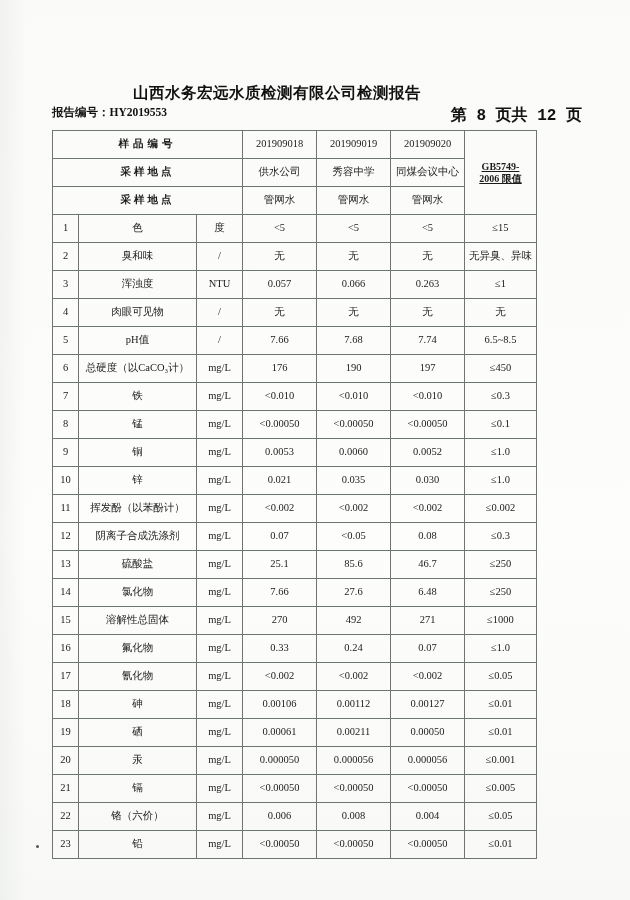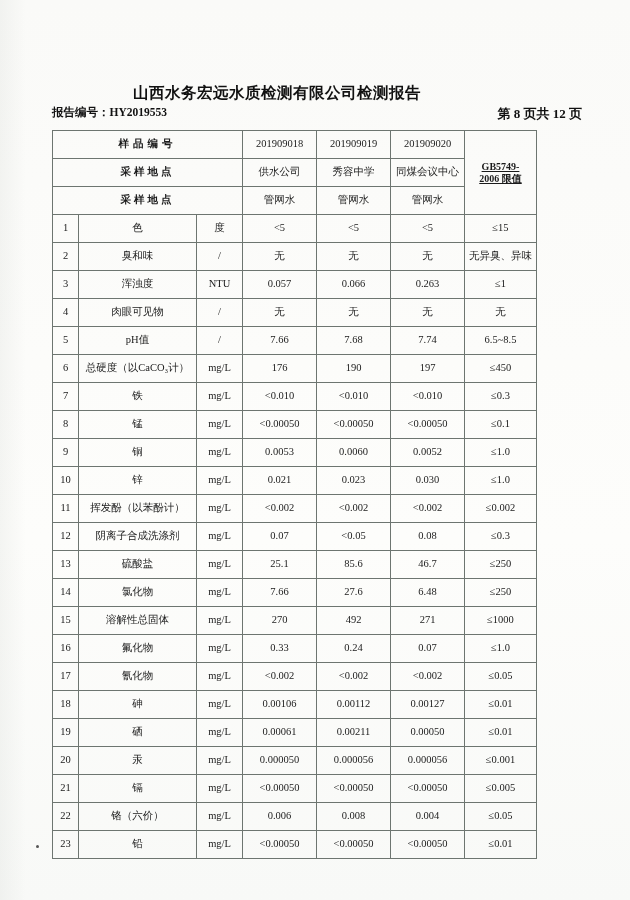--- a/index.html
+++ b/index.html
@@ -48,22 +48,23 @@
     top: 105px;
     left: 52px;
     font-size: 11.5px;
     font-weight: bold;
     text-align: right;
   }
   .page-no {
     position: absolute;
     top: 105px;
     right: 48px;
-    font-size: 13px;
-    font-weight: bold;
+    font-size: 16px;
+    font-weight: bold;
+    font-family: Liberation Mono, monospace;
   }
   table.rpt {
     position: absolute;
     top: 130px;
     left: 52px;
     width: 436px;
     border-collapse: collapse;
     table-layout: fixed;
     font-size: 10.5px;
   }
@@ -233,21 +234,21 @@
           <td class="numeric nowrap">0.0053</td>
           <td class="numeric nowrap">0.0060</td>
           <td class="numeric nowrap">0.0052</td>
           <td class="numeric nowrap">≤1.0</td>
         </tr>
         <tr>
           <td class="">10</td>
           <td class="item-label">锌</td>
           <td class="">mg/L</td>
           <td class="numeric nowrap">0.021</td>
-          <td class="numeric nowrap">0.023</td>
+          <td class="numeric nowrap">0.035</td>
           <td class="numeric nowrap">0.030</td>
           <td class="numeric nowrap">≤1.0</td>
         </tr>
         <tr>
           <td class="">11</td>
           <td class="item-label">挥发酚（以苯酚计）</td>
           <td class="">mg/L</td>
           <td class="numeric nowrap">&lt;0.002</td>
           <td class="numeric nowrap">&lt;0.002</td>
           <td class="numeric nowrap">&lt;0.002</td>

